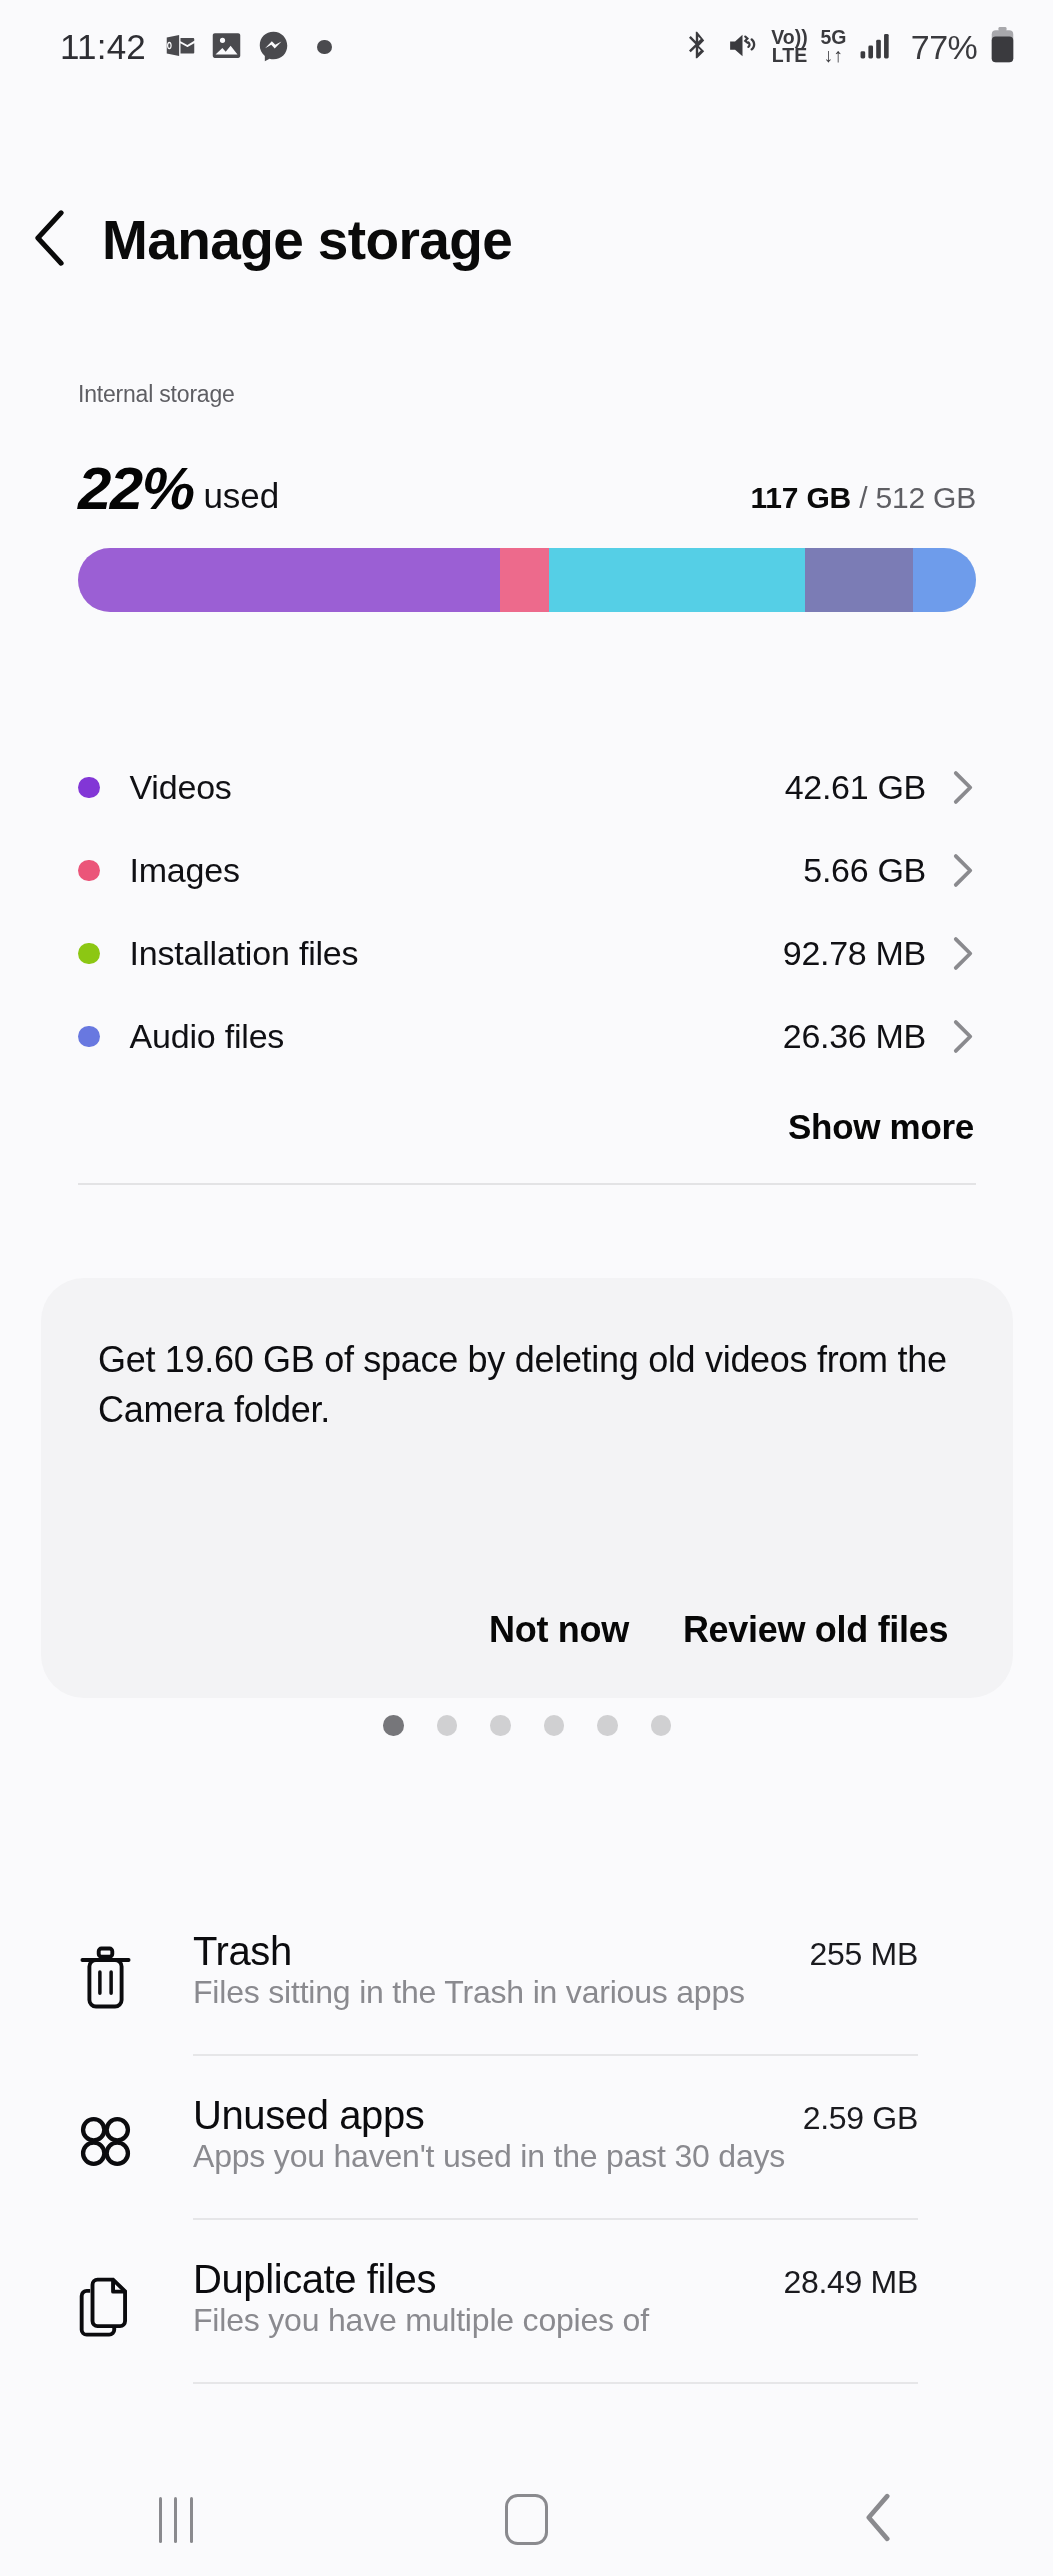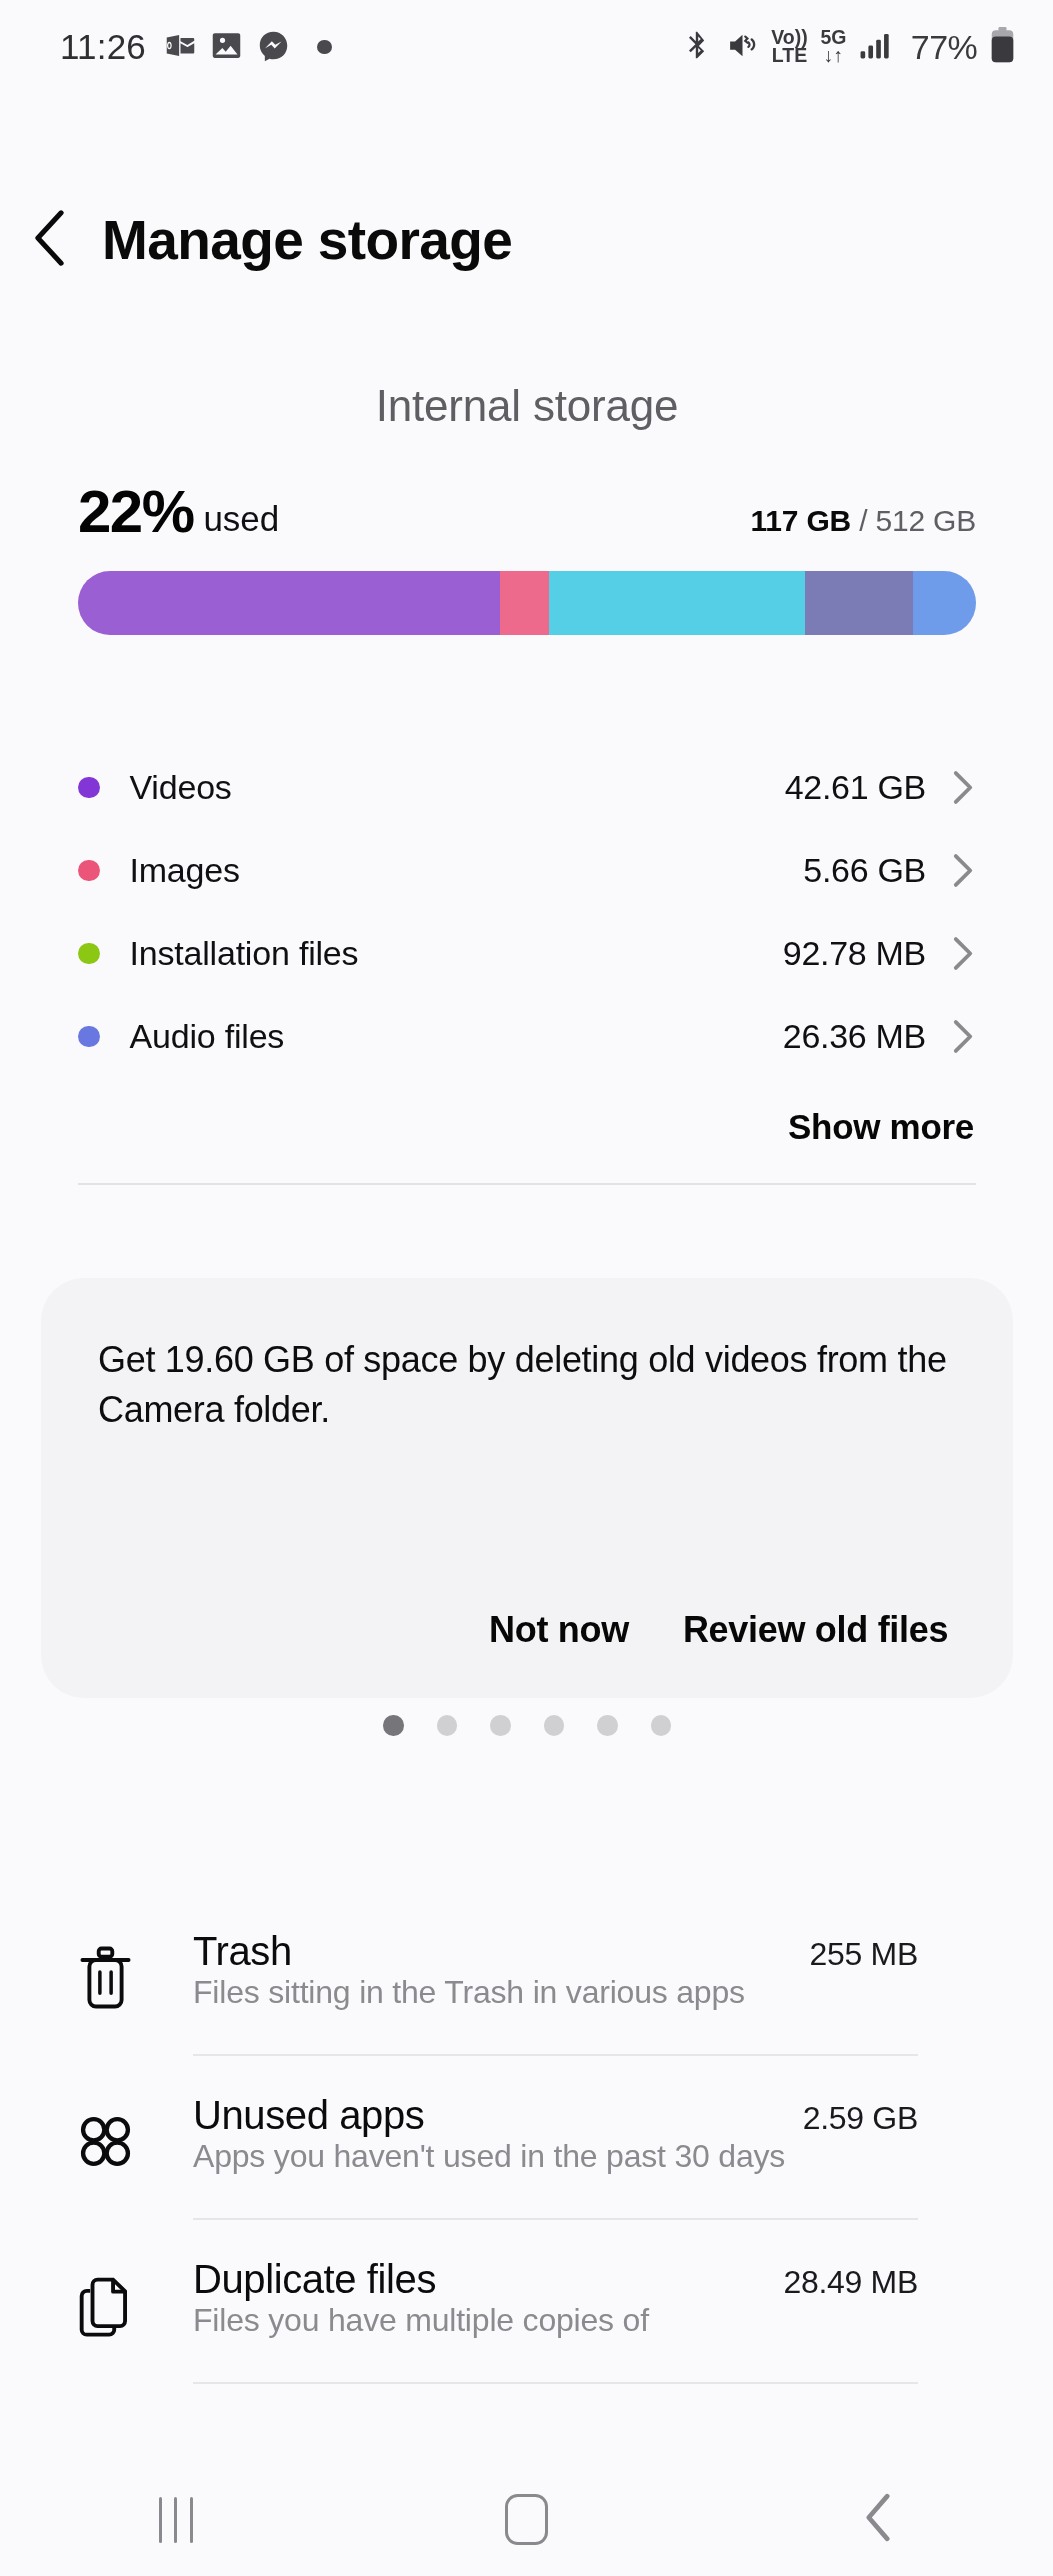--- a/index.html
+++ b/index.html
@@ -86,36 +86,36 @@
   }
 
   
   .storage-block {
     position: absolute;
     top: 381px; left: 0;
     width: 1054px;
     padding: 0 78px;
   }
   .storage-label {
-    font-size: 44px;
+    font-size: 23px;
     color: #5E5E63;
     letter-spacing: -0.2px;
-    text-align: center;
   }
   .usage-row {
     display: flex;
     align-items: flex-end;
     margin-top: 51px;
   }
   .usage-pct {
     font-size: 60px;
     font-weight: 700;
     color: #040404;
     letter-spacing: -1.5px;
     line-height: 1;
+    font-style: italic;
   }
   .usage-used {
     font-size: 35px;
     color: #101014;
     margin-left: 9.8px;
     margin-bottom: 2.9px;
   }
   .usage-sizes {
     margin-left: auto;
     font-size: 30px;
@@ -307,21 +307,21 @@
     border: 3.9px solid #8A8A8E;
     border-radius: 12.7px;
   }
 </style>
 </head>
 <body>
 
 <div class="screen">
 
   <div class="statusbar">
-    <div class="sb-clock">11:26</div>
+    <div class="sb-clock">11:42</div>
 
     <div class="sb-notif">
       <span class="ico">
         <svg width="33" height="33" viewBox="0 0 24 24">
             <path fill="#4A4A4E" d="M2 6.2 11 4.4v15.2L2 17.8V6.2Zm1.9 3.1c-1 0-1.7 1.2-1.7 2.7s.7 2.7 1.7 2.7 1.7-1.2 1.7-2.7-.7-2.7-1.7-2.7Zm0 1c.5 0 .8.8.8 1.7s-.3 1.7-.8 1.7-.8-.8-.8-1.7.3-1.7.8-1.7ZM12 6.6h9.2c.4 0 .8.4.8.8v1.2l-5 3-5-2.7V6.6Zm0 3.8 4.6 2.5c.3.2.6.2.9 0l4.5-2.6v6.8c0 .5-.4.8-.8.8H12v-7.5Z"></path>
           </svg>
       </span>
       <span class="ico">
         <svg width="33" height="33" viewBox="0 0 24 24">
             <path fill="#4A4A4E" d="M3.5 3h17c.8 0 1.5.7 1.5 1.5v15c0 .8-.7 1.5-1.5 1.5h-17C2.7 21 2 20.3 2 19.5v-15C2 3.7 2.7 3 3.5 3Zm5.6 3.3a1.9 1.9 0 1 0 0 3.8 1.9 1.9 0 0 0 0-3.8ZM4 18.6h16l-5-6.4-3.6 4.3-2.4-2.7L4 18.6Z"></path>

